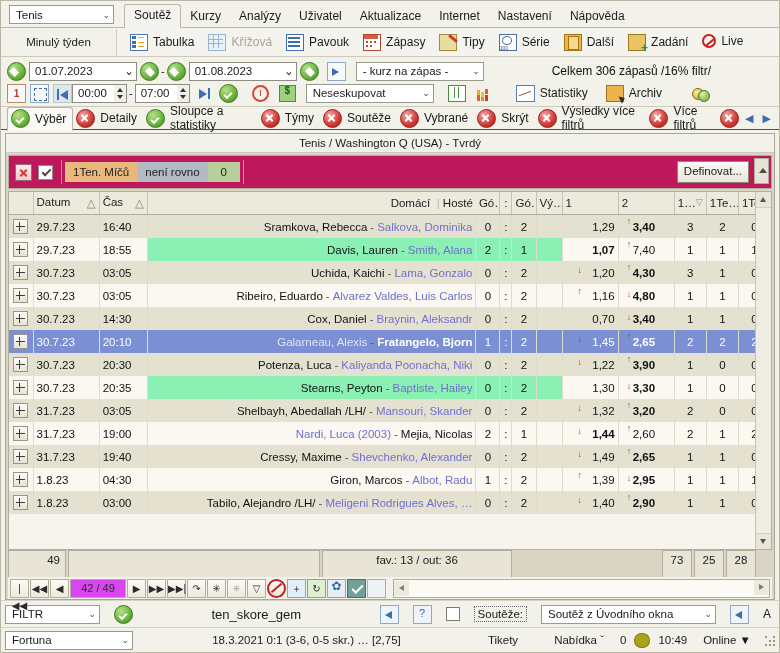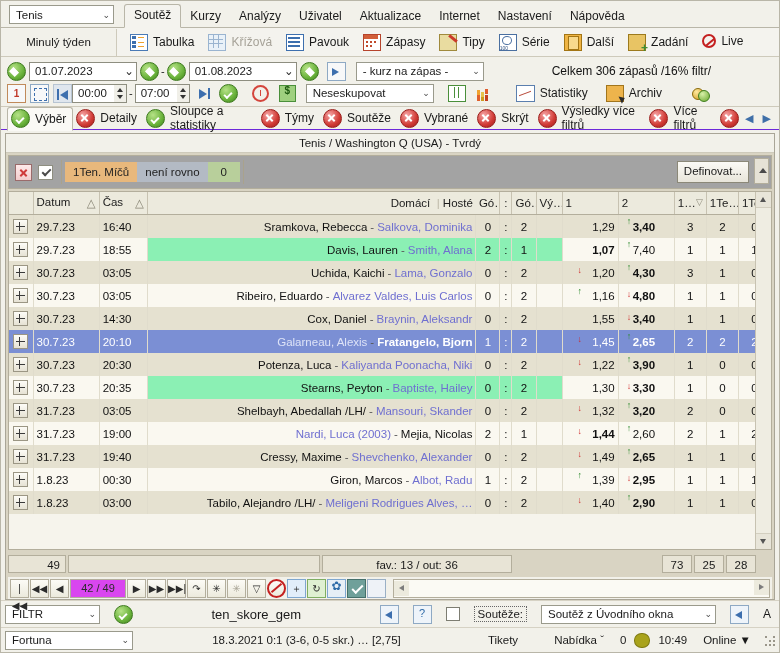--- a/index.html
+++ b/index.html
@@ -272,21 +272,21 @@
   .caption {
     height: 18px; line-height: 18px;
     text-align: center; font-size: 11.5px; color: #1b1b1b;
     background: #f2f1ea;
     border-bottom: 1px solid #cecabb;
     flex: 0 0 auto;
   }
   .critbar {
     flex: 0 0 auto;
     height: 32px;
-    background: #a3a3a3;
+    background: #be185d;
     border: 1px solid #b3ae9c;
     margin: 2px 2px 0 2px;
     display: flex; align-items: center;
     padding-left: 6px;
     position: relative;
   }
   .xbtn {
     width: 17px; height: 17px; box-sizing:border-box;
     border: 1px solid #9a6b6b; background: linear-gradient(#fdeaea,#f3cccc);
     position: relative; flex: 0 0 auto;
@@ -394,21 +394,21 @@
   .tablescroll .sb-up::after{content:"";position:absolute;left:4px;top:5px;width:0;height:0;border-left:3.5px solid transparent;border-right:3.5px solid transparent;border-bottom:5px solid #555;}
   .tablescroll .sb-dn::after{content:"";position:absolute;left:4px;top:5px;width:0;height:0;border-left:3.5px solid transparent;border-right:3.5px solid transparent;border-top:5px solid #555;}
 
   
   .summary {
     flex: 0 0 auto; height: 24px; display: flex; align-items: center;
     padding: 0 2px; margin-top: 2px; gap: 2px;
   }
   .sbox {
     border: 1px solid #b3ae9c; background: #e8e4d6;
-    height: 18px; line-height: 19px; font-size: 11.5px; box-sizing: border-box;
+    height: 28px; line-height: 19px; font-size: 11.5px; box-sizing: border-box;
     padding: 0 5px;
   }
   .sbox.count { width: 58px; text-align: right; }
   .sbox.blank { width: 252px; }
   .sbox.fav   { width: 190px; text-align: center; }
   .sbox.n     { width: 30px; text-align: center; }
   .sgap { flex: 1; }
 
   
   .navbar {
@@ -771,21 +771,21 @@
             </tr>
             <tr class="r-even">
               <td class="plus"><span class="plusbtn"></span></td>
               <td class="dt">30.7.23</td>
               <td>14:30</td>
               <td class="teams"><span class="home">Cox, Daniel</span><span class="sep">-</span><span class="away">Braynin, Aleksandr</span></td>
               <td class="gol">0</td>
               <td class="gc">:</td>
               <td class="gol">2</td>
               <td class="vyh"></td>
-              <td class="odd"><span>1,55</span></td>
+              <td class="odd"><span>0,70</span></td>
               <td class="odd bold" style="text-align: left; padding-left: 14px;"><span class="arr dn" style="left:8px;top:6px">↓</span><span>3,40</span></td>
               <td class="num">1</td>
               <td class="num">1</td>
               <td class="num">0</td>
             </tr>
             <tr class="sel r-odd">
               <td class="plus"><span class="plusbtn"></span></td>
               <td class="dt">30.7.23</td>
               <td>20:10</td>
               <td class="teams"><span class="home">Galarneau, Alexis</span><span class="sep">-</span><span class="away">Fratangelo, Bjorn</span></td>
@@ -870,21 +870,21 @@
               <td class="vyh"></td>
               <td class="odd"><span class="arr dn" style="left:15px;top:5px">↓</span><span>1,49</span></td>
               <td class="odd bold" style="text-align: left; padding-left: 14px;"><span class="arr up" style="left:8px;top:2px">↑</span><span>2,65</span></td>
               <td class="num">1</td>
               <td class="num">1</td>
               <td class="num">0</td>
             </tr>
             <tr class="r-odd">
               <td class="plus"><span class="plusbtn"></span></td>
               <td class="dt">1.8.23</td>
-              <td>00:30</td>
+              <td>04:30</td>
               <td class="teams"><span class="home">Giron, Marcos</span><span class="sep">-</span><span class="away">Albot, Radu</span></td>
               <td class="gol">1</td>
               <td class="gc">:</td>
               <td class="gol">2</td>
               <td class="vyh"></td>
               <td class="odd"><span class="arr up" style="left:15px;top:3px">↑</span><span>1,39</span></td>
               <td class="odd bold" style="text-align: left; padding-left: 14px;"><span class="arr dn" style="left:8px;top:6px">↓</span><span>2,95</span></td>
               <td class="num">1</td>
               <td class="num">1</td>
               <td class="num">1</td>

